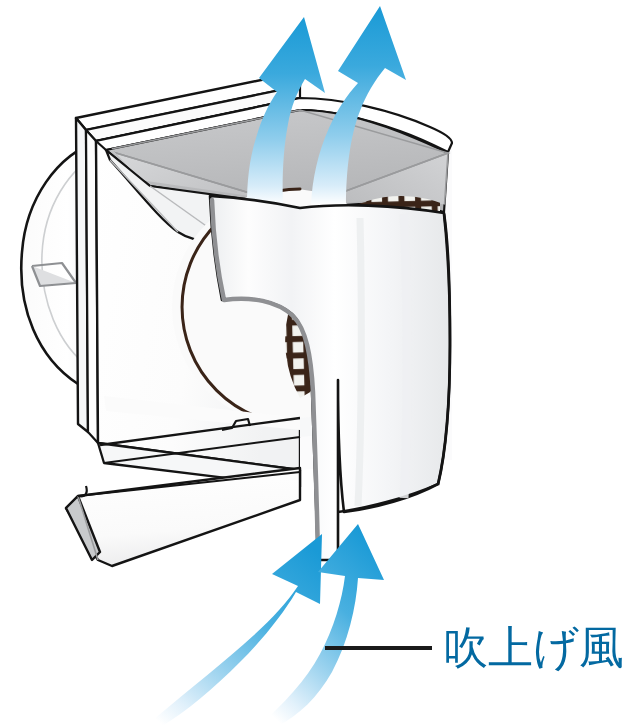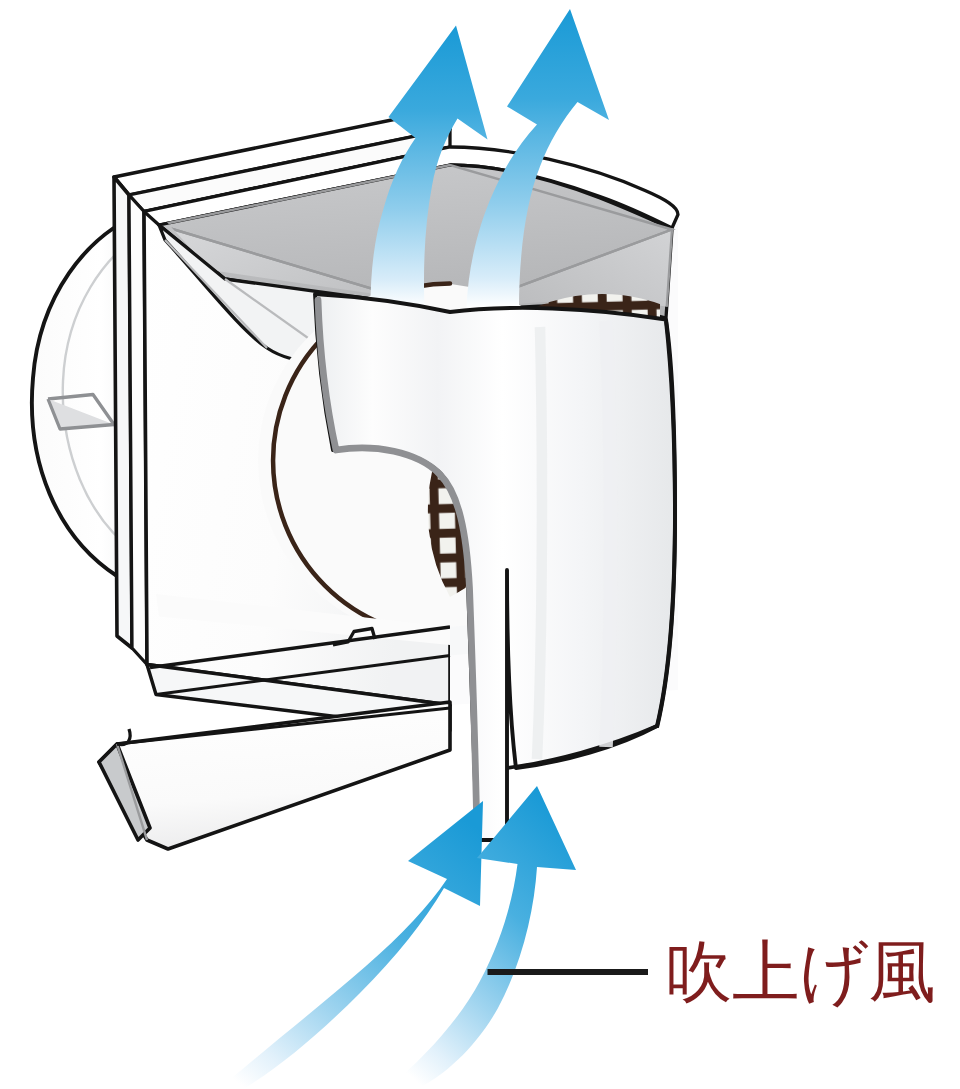--- a/index.html
+++ b/index.html
@@ -22,21 +22,21 @@
     height: 726px;
   }
   .callout-text {
     position: absolute;
     left: 443px;
     top: 622px;
     font-family: "Liberation Sans", sans-serif;
     font-size: 45px;
     line-height: 52px;
     letter-spacing: 0px;
-    color: #7f1d1d;
+    color: #0369a1;
     white-space: nowrap;
     font-weight: 400;
   }
 </style>
 </head>
 <body>
 
 <svg id="illustration" viewBox="0 0 640 726" xmlns="http://www.w3.org/2000/svg">
 
   <defs>

